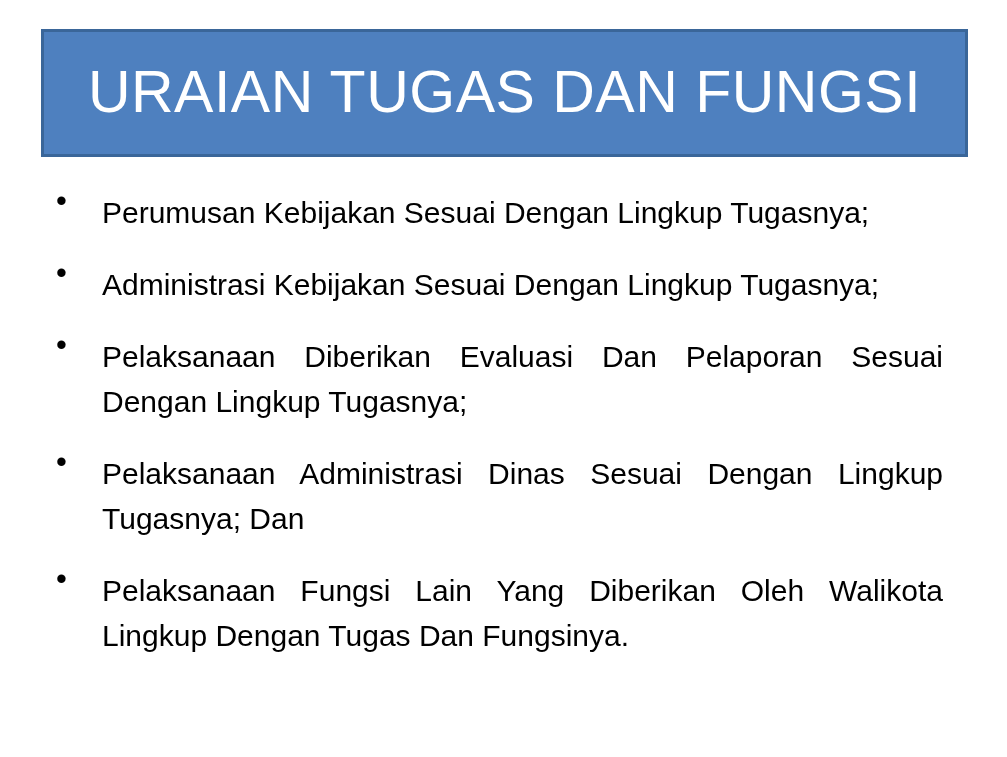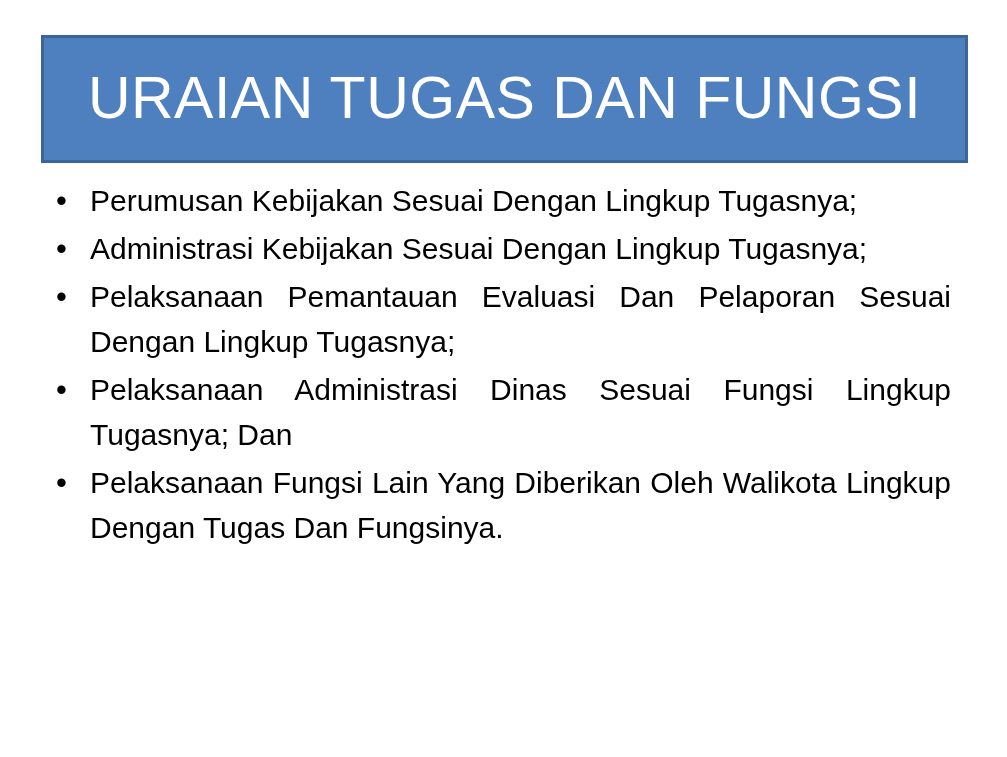--- a/index.html
+++ b/index.html
@@ -21,21 +21,21 @@
     width: 1007px;
     height: 757px;
     background: #ffffff;
     box-sizing: border-box;
   }
 
   
   .title-banner {
     position: absolute;
     left: 41px;
-    top: 35px;
+    top: 29px;
     width: 927px;
     height: 128px;
     background: #4e80bf;
     border: 3px solid #3a6699;
     box-sizing: border-box;
     display: flex;
     align-items: center;
     justify-content: center;
   }
   .title-text {
@@ -86,21 +86,21 @@
   .bullet-text {
     flex: 1 1 auto;
     color: #000000;
     font-family: "Liberation Sans", sans-serif;
     font-size: 30px;
     font-weight: 400;
     line-height: 45px;
     text-align: justify;
     text-justify: inter-word;
     word-spacing: 0px;
-    margin: 0;
+    margin: 12px;
     padding: 0;
     max-width: 861px;
   }
   
   .bullet-text.single-line {
     text-align: left;
     white-space: nowrap;
   }
 </style>
 </head>
@@ -119,26 +119,26 @@
       <span class="bullet-text single-line">Perumusan Kebijakan Sesuai Dengan Lingkup Tugasnya;</span>
     </li>
 
     <li class="bullet-item">
       <span class="bullet-marker">•</span>
       <span class="bullet-text single-line">Administrasi Kebijakan Sesuai Dengan Lingkup Tugasnya;</span>
     </li>
 
     <li class="bullet-item">
       <span class="bullet-marker">•</span>
-      <span class="bullet-text">Pelaksanaan Pemantauan Evaluasi Dan Pelaporan Sesuai Dengan Lingkup Tugasnya;</span>
+      <span class="bullet-text">Pelaksanaan Diberikan Evaluasi Dan Pelaporan Sesuai Dengan Lingkup Tugasnya;</span>
     </li>
 
     <li class="bullet-item">
       <span class="bullet-marker">•</span>
-      <span class="bullet-text">Pelaksanaan Administrasi Dinas Sesuai Fungsi Lingkup Tugasnya; Dan</span>
+      <span class="bullet-text">Pelaksanaan Administrasi Dinas Sesuai Dengan Lingkup Tugasnya; Dan</span>
     </li>
 
     <li class="bullet-item">
       <span class="bullet-marker">•</span>
       <span class="bullet-text">Pelaksanaan Fungsi Lain Yang Diberikan Oleh Walikota Lingkup Dengan Tugas Dan Fungsinya.</span>
     </li>
 
   </ul>
 
 </div>

